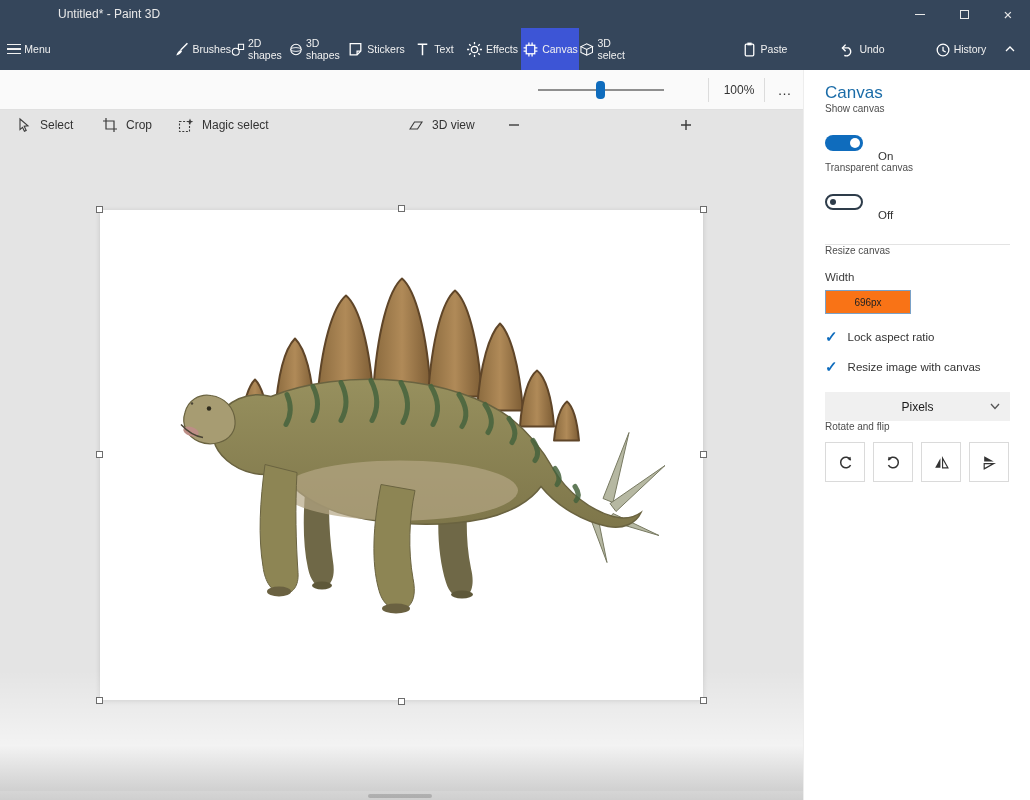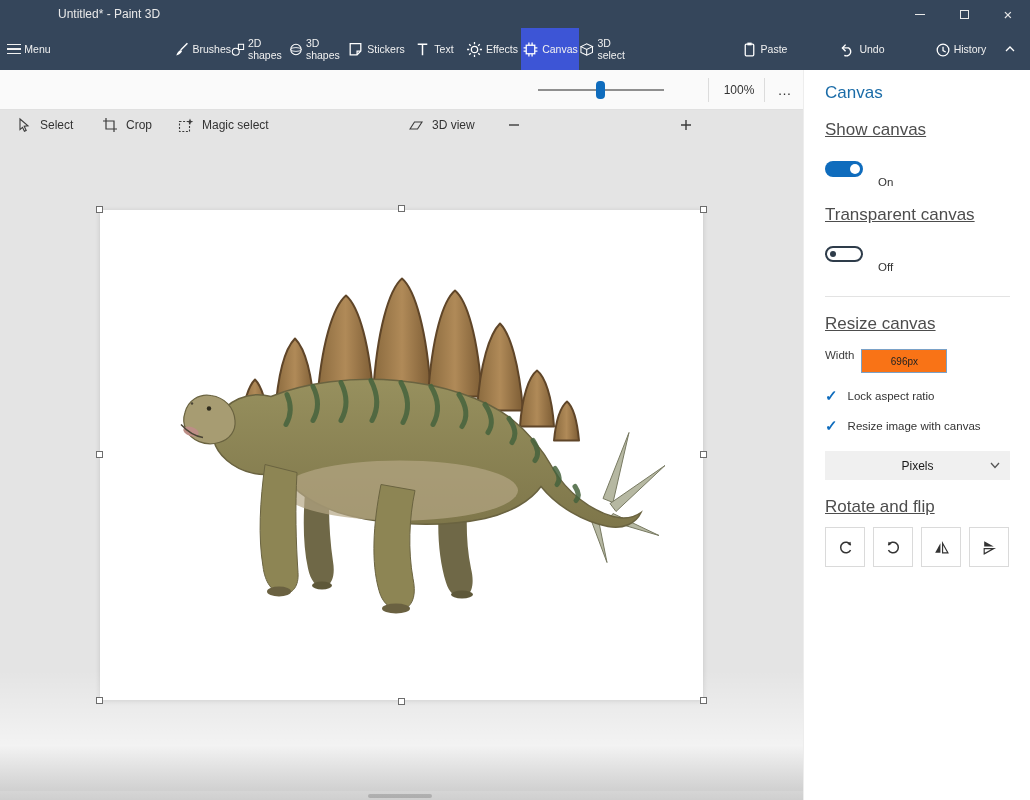--- a/index.html
+++ b/index.html
@@ -48,31 +48,31 @@
   .h-tl { left:-4px; top:-4px; } .h-tm { left:calc(50% - 4px); top:-5px; } .h-tr { right:-4px; top:-4px; }
   .h-ml { left:-4px; top:calc(50% - 4px); } .h-mr { right:-4px; top:calc(50% - 4px); }
   .h-bl { left:-4px; bottom:-4px; } .h-bm { left:calc(50% - 4px); bottom:-5px; } .h-br { right:-4px; bottom:-4px; }
   .dino { position:absolute; left:55px; top:60px; width:520px; height:355px; }
   .hscroll { position:absolute; left:0; right:0; bottom:0; height:9px; background:rgba(250,250,250,0.45); }
   .hscroll-thumb { position:absolute; left:368px; top:3px; width:64px; height:4px; border-radius:2px; background:#b3b3b3; }
 
   
   .panel { position:absolute; top:70px; left:803px; width:227px; bottom:0; background:#fff; border-left:1px solid #ededed; padding:0 20px 0 21px; z-index:17; }
   .panel-title { margin-top:13px; font-size:17px; font-weight:400; color:#1b6ca8; }
-  .p-label { margin-top:17px; font-size:17px; color:#4d4d4d;text-decoration:underline; }
+  .p-label { font-size:10px; color:#4d4d4d; }
   .toggle-row { display:flex; align-items:center; gap:15px; margin-top:9px; }
   .toggle { position:relative; width:38px; height:16px; border-radius:9px; }
   .toggle.on { background:#0f6cbd; }
   .toggle.on .knob { position:absolute; right:3px; top:3px; width:10px; height:10px; border-radius:50%; background:#fff; }
   .toggle.off { border:2px solid #2e3c4a; }
   .toggle.off .knob { position:absolute; left:3px; top:3px; width:6px; height:6px; border-radius:50%; background:#2e3c4a; }
   .toggle-state { font-size:11.5px; color:#333;margin-top:27px; }
   .p-divider { margin:23px 0 0; border:none; border-top:1px solid #e3e3e3; }
   .dims-row { display:flex; gap:9px; margin-top:15px; }
-  .dim-col { display:flex; flex-direction:row; gap:7px; }
+  .dim-col { display:flex; flex-direction:column; gap:7px; }
   .dim-label { font-size:11.5px; color:#3d3d3d; }
   .dim-input { width:86px; height:24px; border:1px solid #7aa1c7; background:#f97316; text-align:center; font-size:10px; color:#222; font-family:"Liberation Sans", sans-serif; }
   .check-row { display:flex; align-items:center; gap:10px; margin-top:15px; font-size:11.5px; color:#333; }
   .checkmark { color:#0f6cbd; font-size:15px; font-weight:bold; line-height:1; }
   .units-btn { margin-top:18px; width:100%; height:29px; background:#f0f0f0; border:none; position:relative; display:flex; align-items:center; justify-content:center; font-size:12px; color:#1a1a1a; font-family:"Liberation Sans", sans-serif; }
   .units-btn svg { position:absolute; right:10px; top:11px; width:10px; height:7px; }
   .rf-row { display:flex; gap:8px; margin-top:10px; }
   .rf-btn { width:40px; height:40px; background:#fff; border:1px solid #dadada; display:flex; align-items:center; justify-content:center; }
   .rf-btn svg { width:17px; height:17px; }
 </style>

